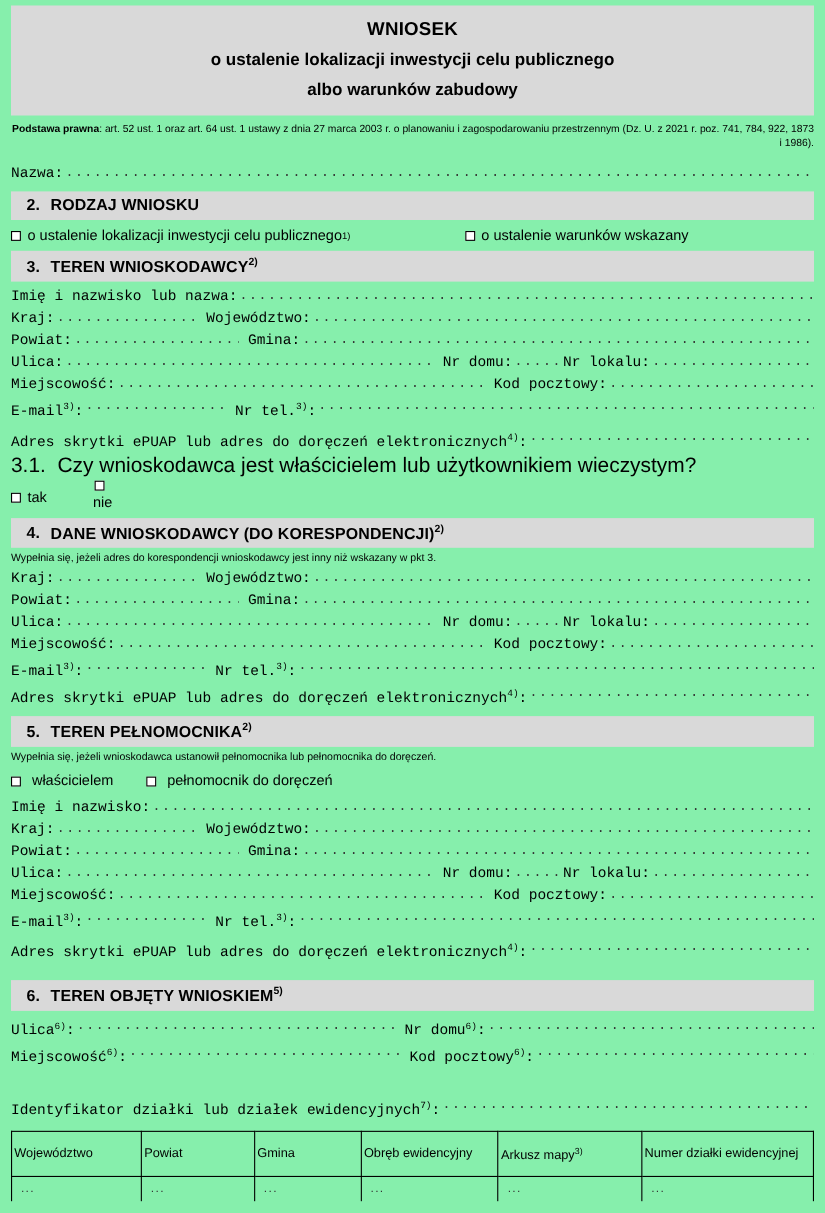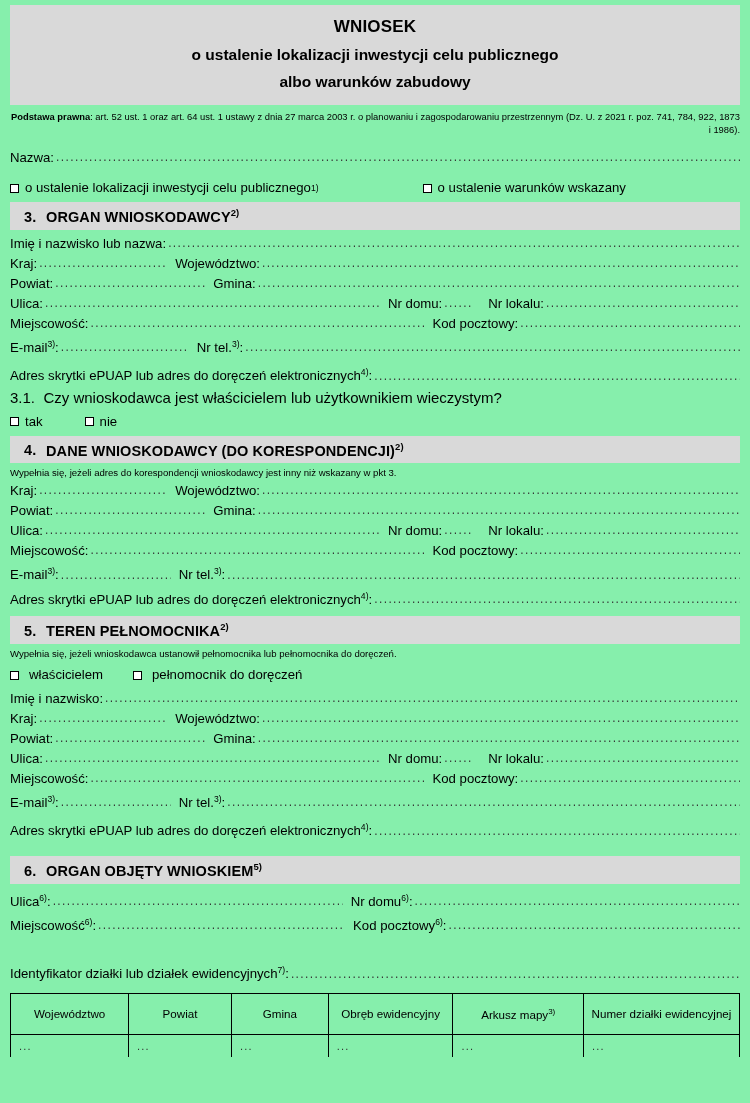--- a/index.html
+++ b/index.html
@@ -59,26 +59,27 @@
     font-weight: bold;
     box-sizing: border-box;
     letter-spacing: 0.1px;
   }
   .sec-bar .num { display: inline-block; min-width: 22px; }
   .sec-bar sup { font-size: 9.5px; font-weight: bold; vertical-align: super; }
 
   
   .frow {
     display: flex;
-    align-items: flex-end;
+    align-items: flex-start;
     font-size: 13.2px;
     line-height: 20px;
     margin: 0 10px;
     white-space: nowrap;
     overflow: hidden;
+    font-family: Liberation Mono, monospace;
   }
   .frow .lab { flex: 0 0 auto; padding-right: 2px; }
   .frow sup { font-size: 8.6px; vertical-align: super; }
   .dots {
     flex: 1 1 auto;
     overflow: hidden;
     white-space: nowrap;
     letter-spacing: 1.4px;
     font-size: 12px;
     color: #333;
@@ -112,37 +113,37 @@
     margin-right: 6px;
     background: #fff;
     flex: 0 0 auto;
     box-sizing: border-box;
   }
   .cbitem { display: flex; align-items: center; }
   .cbitem sup { font-size: 8.6px; vertical-align: super; }
 
   
   .plain {
-    font-size: 15px;
+    font-size: 19px;
     line-height: 21px;
     margin: 0 10px;
   }
 
   
   .tbl-wrap { margin: 4px 10px 0 10px; }
   table.parcels {
     border-collapse: collapse;
     width: 100%;
     table-layout: fixed;
   }
   table.parcels th, table.parcels td {
     border: 1px solid #000;
     font-weight: normal;
     font-size: 11.6px;
-    text-align: center;
+    text-align: left;
     vertical-align: middle;
     padding: 4px 2px;
     line-height: 14px;
   }
   table.parcels th { height: 32px; }
   table.parcels td {
     text-align: left;
     padding-left: 8px;
     height: 14px;
     border-top: none;
@@ -171,33 +172,34 @@
 
   <div class="legal"><b>Podstawa prawna</b><span>: art. 52 ust. 1 oraz art. 64 ust. 1 ustawy z dnia 27 marca 2003 r. o planowaniu i zagospodarowaniu przestrzennym (Dz. U. z 2021 r. poz. 741, 784, 922, 1873 i 1986).</span></div>
 
   <div class="sp6"></div>
   <div class="frow">
     <span class="lab">Nazwa:</span>
     <span class="dots">........................................................................................................................................................................</span>
   </div>
   <div class="sp6"></div>
 
+  <div class="sec-bar"><span class="num">2.</span><span>RODZAJ WNIOSKU</span></div>
   <div class="cbrow" style="justify-content:flex-start;">
     <span class="cbitem" style="flex:0 0 auto;">
       <span class="cb"></span>
       <span>o ustalenie lokalizacji inwestycji celu publicznego</span>
         <sup>1)</sup>
     </span>
     <span class="cbitem" style="flex:0 0 auto; margin-left:104px;">
       <span class="cb"></span>
       <span>o ustalenie warunków wskazany</span>
     </span>
   </div>
 
-  <div class="sec-bar"><span class="num">3.</span><span>ORGAN WNIOSKODAWCY</span><sup>2)</sup></div>
+  <div class="sec-bar"><span class="num">3.</span><span>TEREN WNIOSKODAWCY</span><sup>2)</sup></div>
   <div class="sp4"></div>
 
   <div class="frow">
     <span class="lab">Imię i nazwisko lub nazwa:</span>
     <span class="dots">........................................................................................................................................................................</span>
   </div>
   <div class="frow">
     <span class="lab">Kraj:</span>
     <span class="dots fixed-sm">............................................................</span>
     <span class="lab" style="padding-left:8px">Województwo:</span>
@@ -234,21 +236,21 @@
     <span class="lab"><span>Adres skrytki ePUAP lub adres do doręczeń elektronicznych</span><sup>4)</sup>:</span>
     <span class="dots">........................................................................................................................................................................</span>
   </div>
 
   <div class="plain"><span>3.1.</span>&nbsp;&nbsp;<span>Czy wnioskodawca jest właścicielem lub użytkownikiem wieczystym?</span></div>
   <div class="cbrow">
     <span class="cbitem">
       <span class="cb"></span>
       <span>tak</span>
     </span>
-    <span class="cbitem" style="margin-left:42px;">
+    <span class="cbitem" style="margin-left:42px;flex-direction:column;">
       <span class="cb"></span>
       <span>nie</span>
     </span>
   </div>
 
   <div class="sec-bar"><span class="num">4.</span><span>DANE WNIOSKODAWCY (DO KORESPONDENCJI)</span><sup>2)</sup></div>
   <div class="note">Wypełnia się, jeżeli adres do korespondencji wnioskodawcy jest inny niż wskazany w pkt 3.</div>
 
   <div class="frow">
     <span class="lab">Kraj:</span>
@@ -337,21 +339,21 @@
     <span class="lab" style="padding-left:8px"><span>Nr tel.</span><sup>3)</sup>:</span>
     <span class="dots">........................................................................................................................................................................</span>
   </div>
   <div class="sp4"></div>
   <div class="frow">
     <span class="lab"><span>Adres skrytki ePUAP lub adres do doręczeń elektronicznych</span><sup>4)</sup>:</span>
     <span class="dots">........................................................................................................................................................................</span>
   </div>
   <div class="sp14"></div>
 
-  <div class="sec-bar"><span class="num">6.</span><span>ORGAN OBJĘTY WNIOSKIEM</span><sup>5)</sup></div>
+  <div class="sec-bar"><span class="num">6.</span><span>TEREN OBJĘTY WNIOSKIEM</span><sup>5)</sup></div>
   <div class="sp4"></div>
 
   <div class="frow">
     <span class="lab"><span>Ulica</span><sup>6)</sup>:</span>
     <span class="dots" style="flex:0 0 290px">........................................................................................................................................................................</span>
     <span class="lab" style="padding-left:8px"><span>Nr domu</span><sup>6)</sup>:</span>
     <span class="dots">........................................................................................................................................................................</span>
   </div>
   <div class="frow">
     <span class="lab"><span>Miejscowość</span><sup>6)</sup>:</span>

